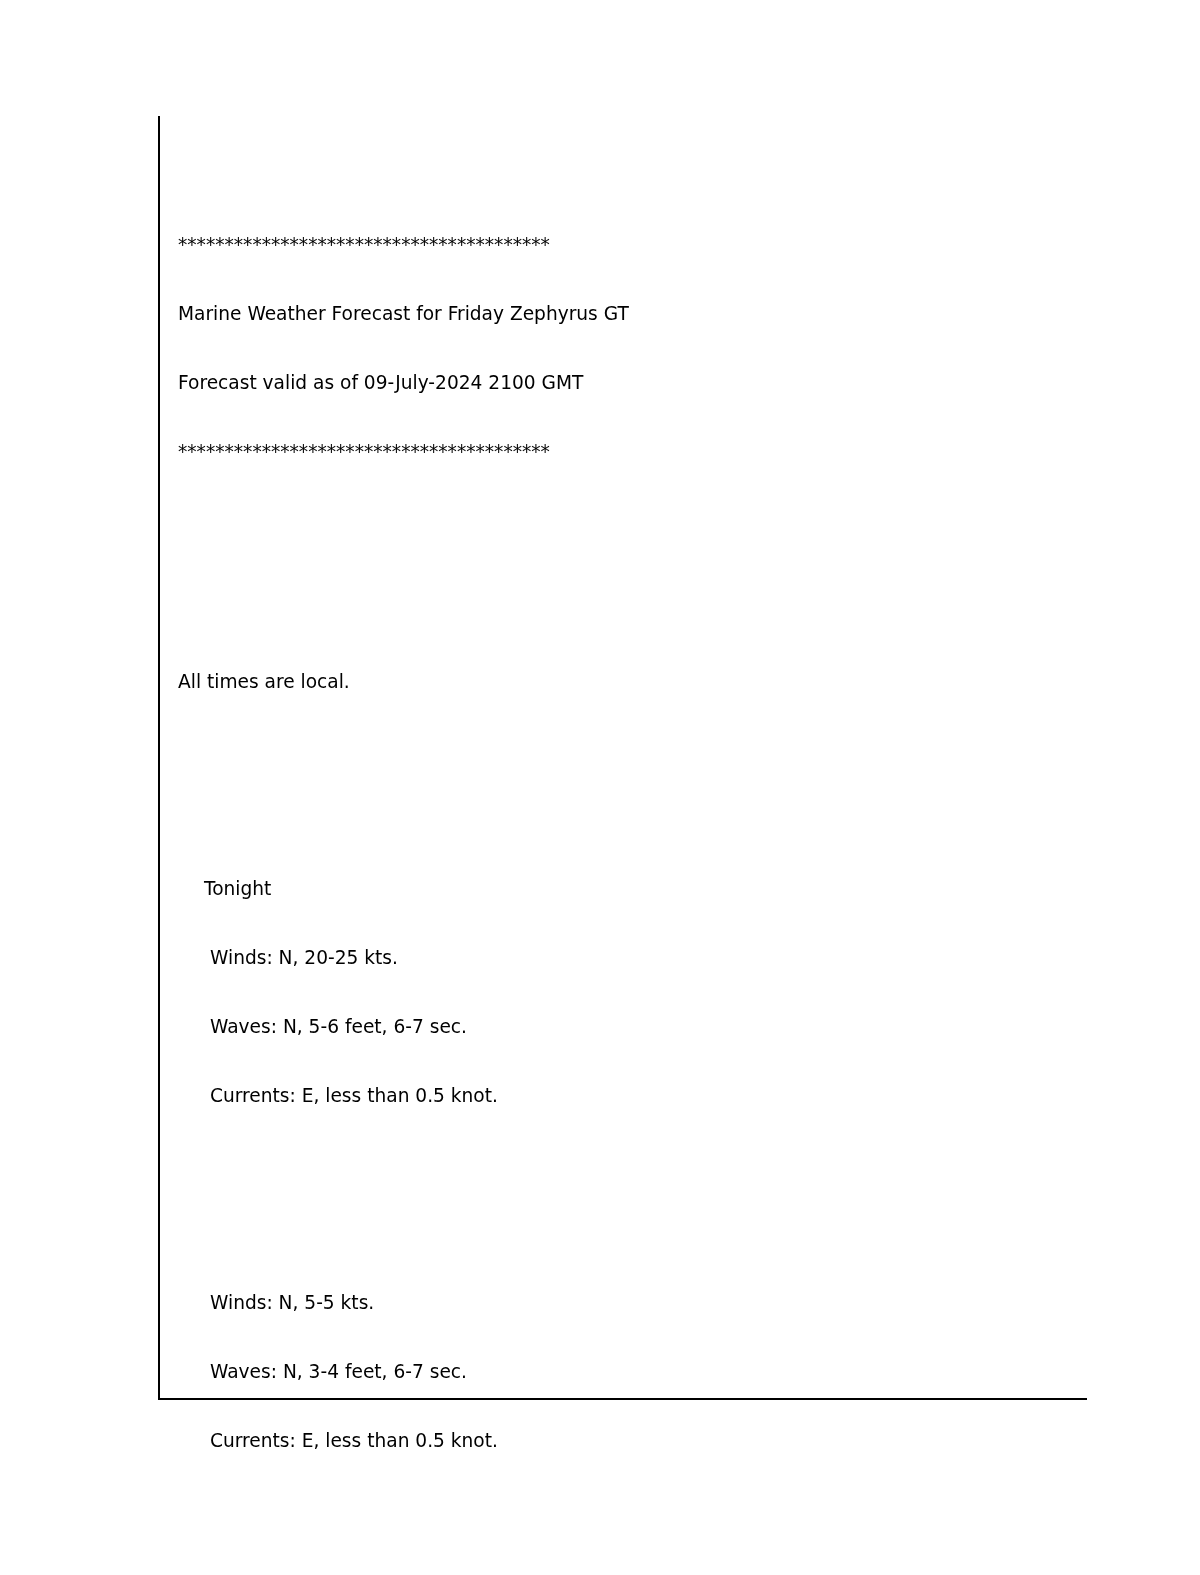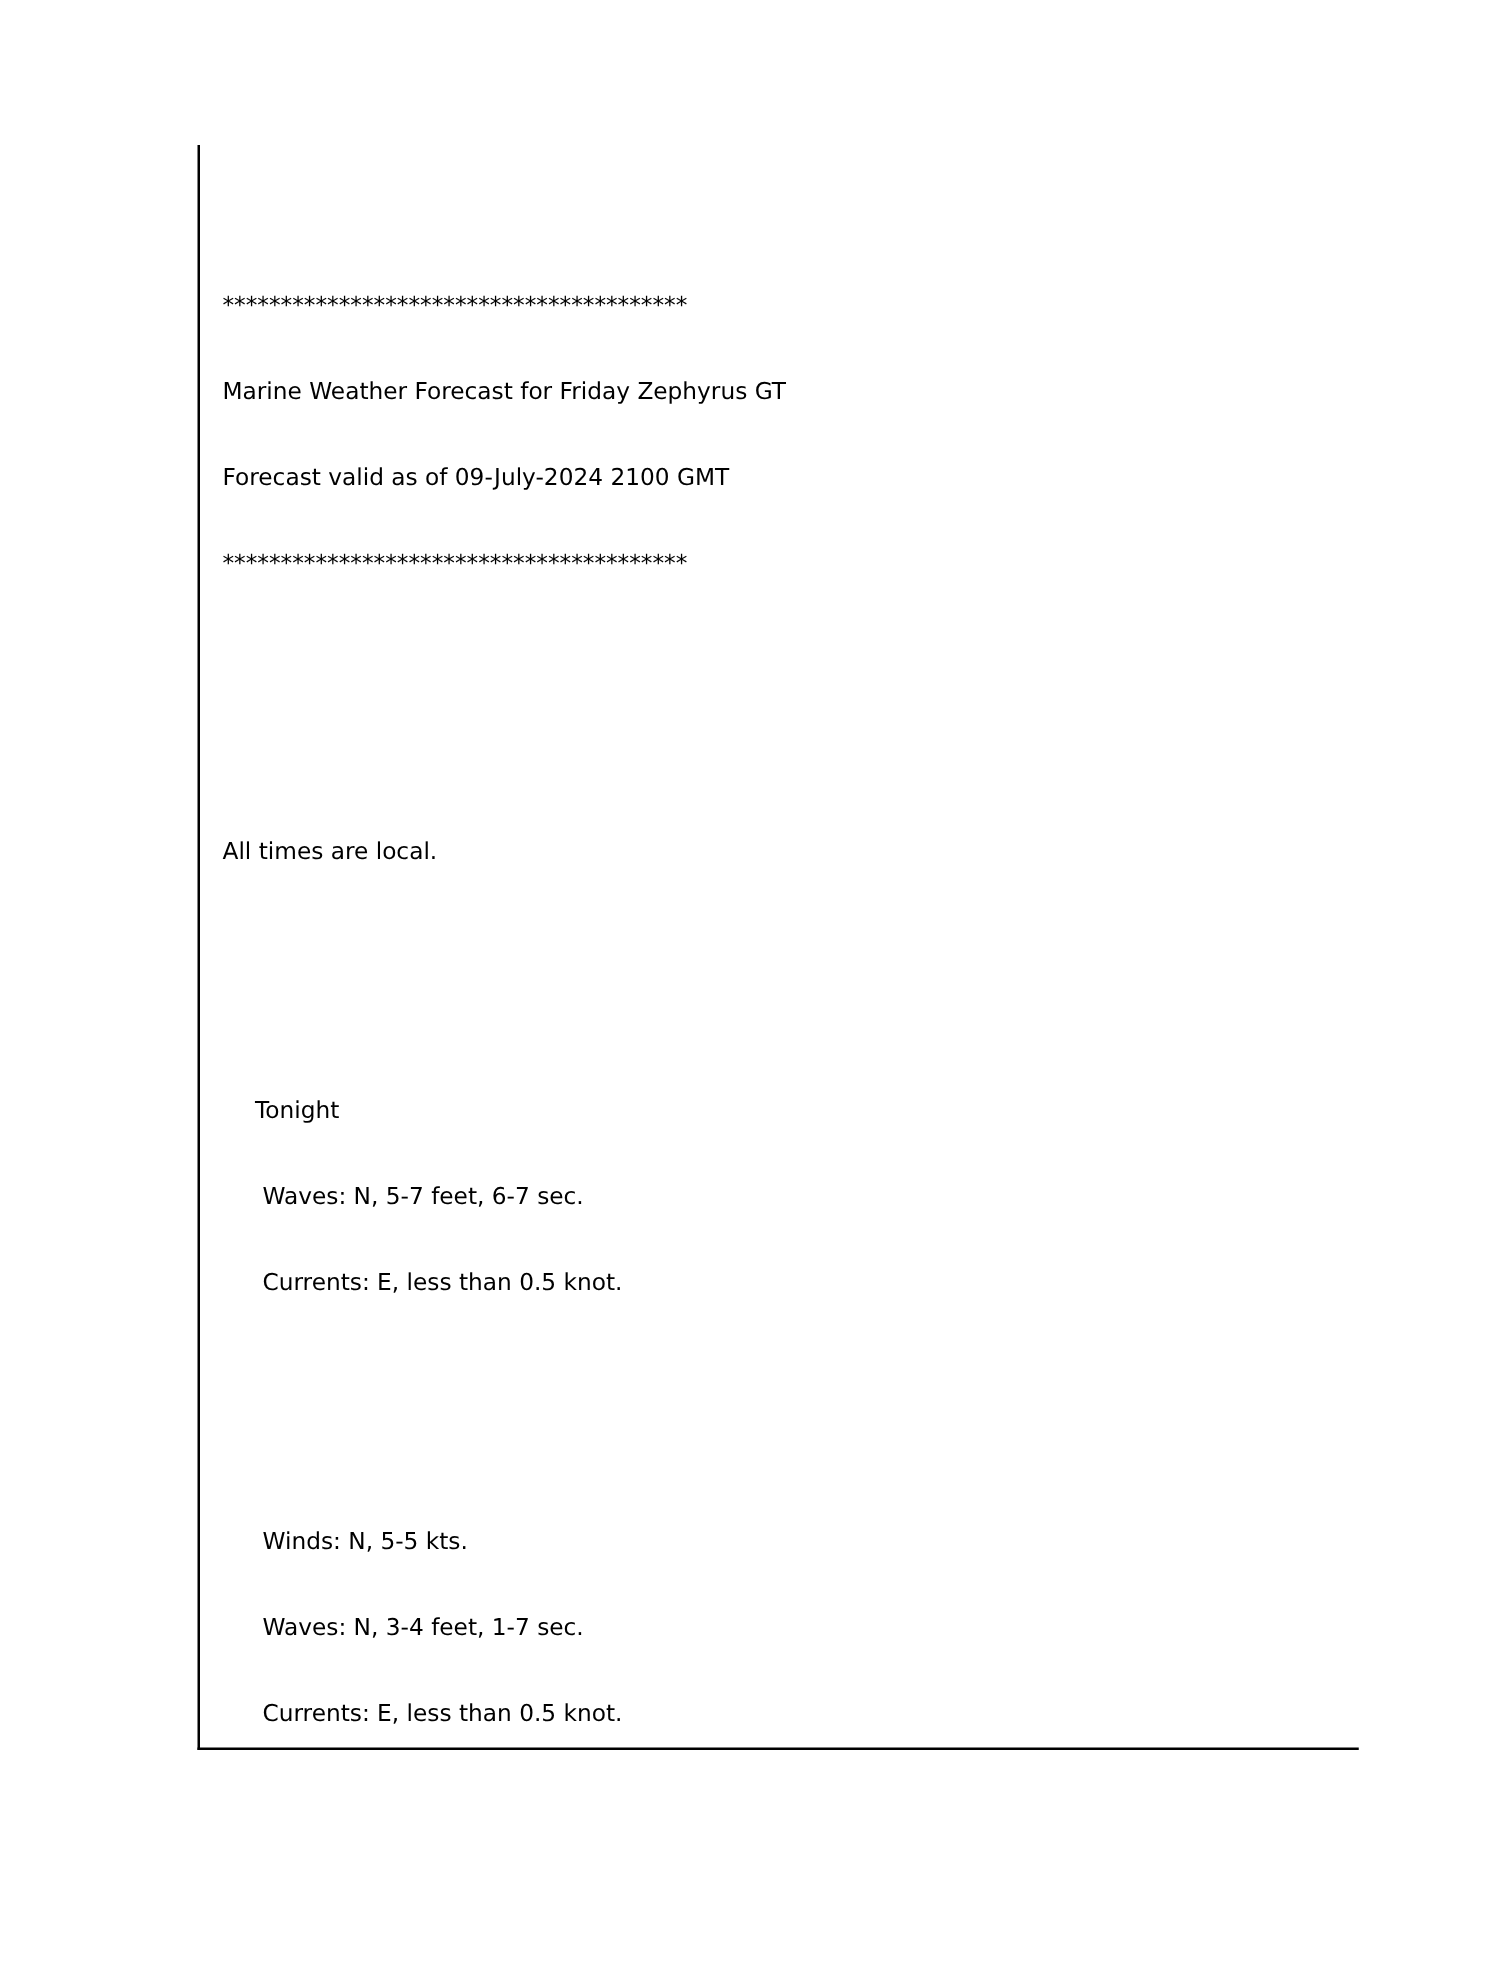--- a/index.html
+++ b/index.html
@@ -57,27 +57,28 @@
       <div class="line">****************************************</div>
     </div>
 
     <div class="blank-line"></div>
 
     <div class="line">All times are local.</div>
 
     <div id="sections-host">
   <div class="section">
     <div class="line">Tonight</div>
-    <div class="detail-line">Waves: N, 5-7 feet, 6-7 sec.</div>
+    <div class="detail-line">Winds: N, 20-25 kts.</div>
+    <div class="detail-line">Waves: N, 5-6 feet, 6-7 sec.</div>
     <div class="detail-line">Currents: E, less than 0.5 knot.</div>
   </div>
 
   <div class="section">
     <div class="detail-line">Winds: N, 5-5 kts.</div>
-    <div class="detail-line">Waves: N, 3-4 feet, 1-7 sec.</div>
+    <div class="detail-line">Waves: N, 3-4 feet, 6-7 sec.</div>
     <div class="detail-line">Currents: E, less than 0.5 knot.</div>
   </div>
 
   
 
   
 
   
 
   

